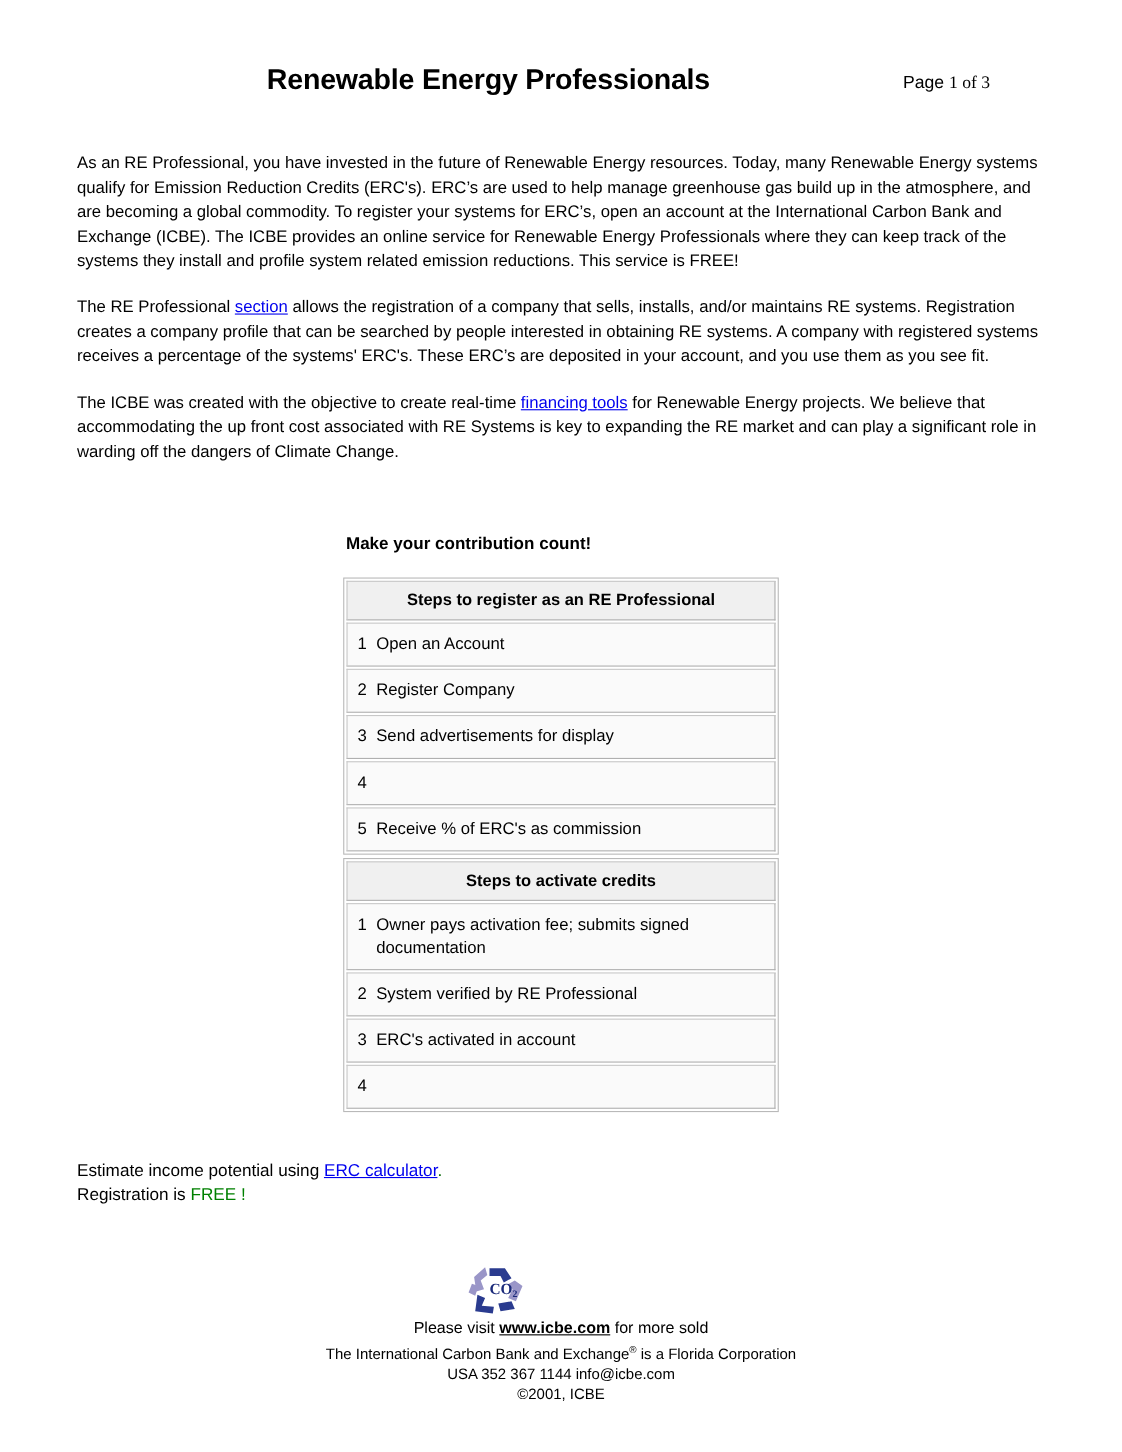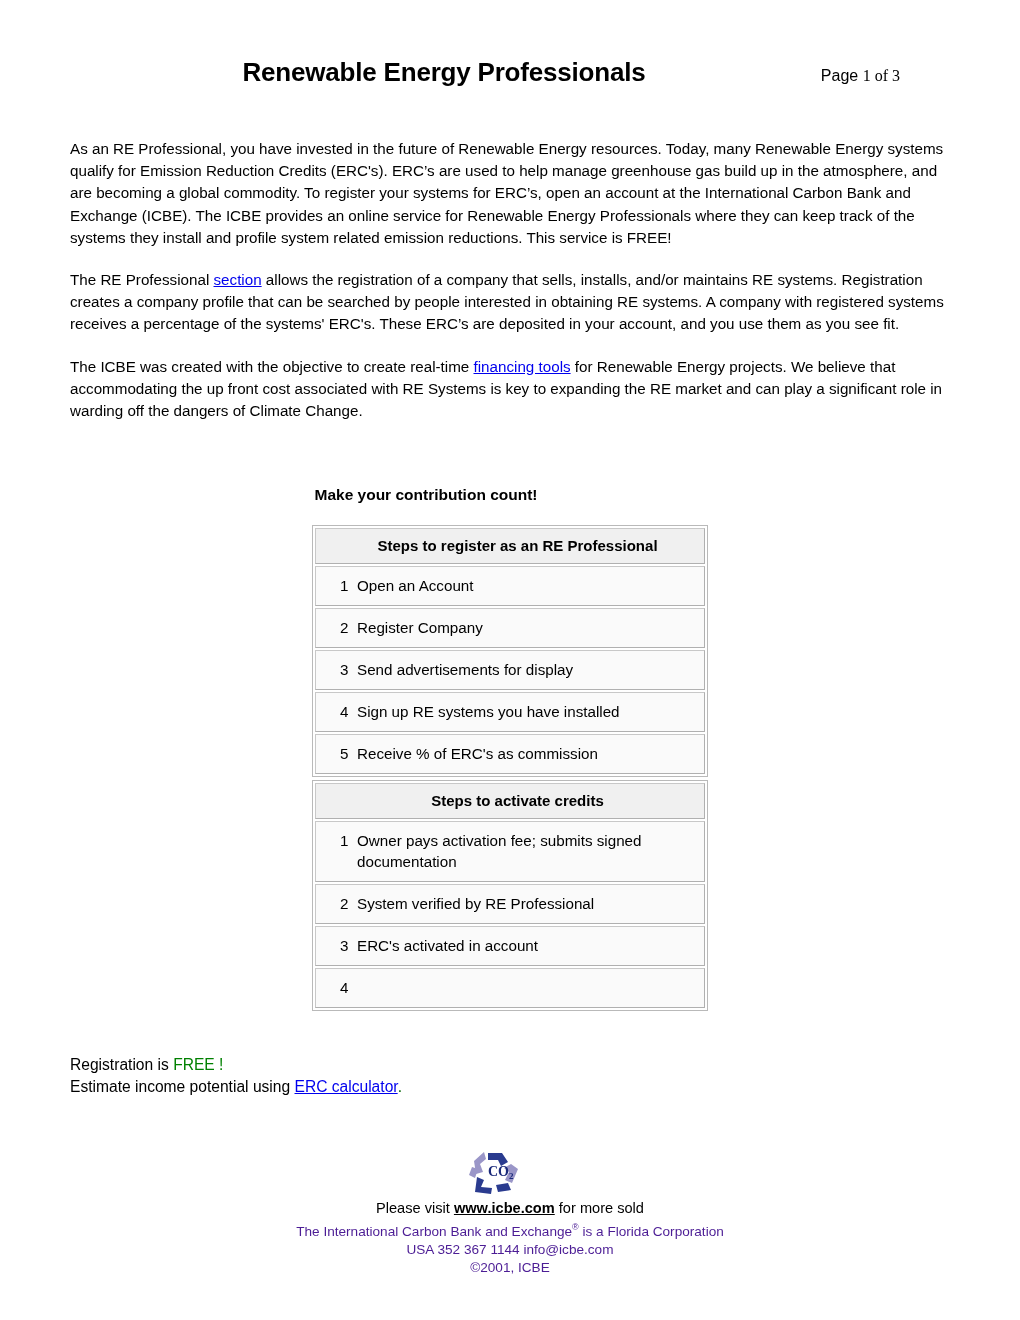--- a/index.html
+++ b/index.html
@@ -102,21 +102,20 @@
 
   .steps-table .trow {
     display: flex;
     align-items: stretch;
     border: 1px solid #c8c8c8;
     border-right-color: #b0b0b0;
     border-bottom-color: #b0b0b0;
     background: #fafafa;
     box-sizing: border-box;
     margin-bottom: 2px;
-    padding-left: 15px;
   }
   .steps-table .trow:last-child { margin-bottom: 0; }
 
   .steps-table .thead-row {
     background: #f0f0f0;
     justify-content: center;
   }
   .thead-cell {
     font-size: 15px;
     font-weight: bold;
@@ -160,36 +159,35 @@
     top: 1146px;
     width: 1020px;
     text-align: center;
   }
   .logo-wrap {
     width: 905px;
     height: 52px;
     display: flex;
     align-items: center;
     justify-content: center;
-    margin-left: 43px;
   }
   .footer-line-1 {
     font-size: 14.6px;
     line-height: 19px;
     color: #000;
     margin-top: 1px;
   }
   .footer-line-1 .bold-url {
     font-weight: bold;
     text-decoration: underline;
   }
   .footer-sub {
     font-size: 13.6px;
     line-height: 18px;
-    color: #4c1d95;
+    color: #000000;
   }
   .footer-sub sup {
     font-size: 9px;
     vertical-align: super;
   }
 </style>
 </head>
 <body>
 
 <div class="page">
@@ -236,21 +234,20 @@
       <div class="cell-text">Register Company</div>
     </div>
 
     <div class="trow">
       <div class="cell-num">3</div>
       <div class="cell-text">Send advertisements for display</div>
     </div>
 
     <div class="trow">
       <div class="cell-num">4</div>
-      <div class="cell-text">Sign up RE systems you have installed</div>
     </div>
 
     <div class="trow">
       <div class="cell-num">5</div>
       <div class="cell-text">Receive % of ERC's as commission</div>
     </div>
 
   </div>
 
   <div class="steps-table" id="table-activate">
@@ -275,24 +272,24 @@
     </div>
 
     <div class="trow">
       <div class="cell-num">4</div>
     </div>
 
   </div>
 
   <div class="reg-block">
     <div>
+      <span>Estimate income potential using </span><a class="lnk" href="#">ERC calculator</a><span class="dot-green">.</span>
+    </div>
+    <div>
       <span>Registration is </span><span class="free-text">FREE !</span>
-    </div>
-    <div>
-      <span>Estimate income potential using </span><a class="lnk" href="#">ERC calculator</a><span class="dot-green">.</span>
     </div>
   </div>
 
   <div class="footer">
 
     <div class="logo-wrap">
       <svg width="64" height="50" viewBox="0 0 64 50">
 
         <path d="M10 14 L20 5 L22 12 L16 17 L19 25 L12 27 Z" fill="#9a96c8"></path>
 

